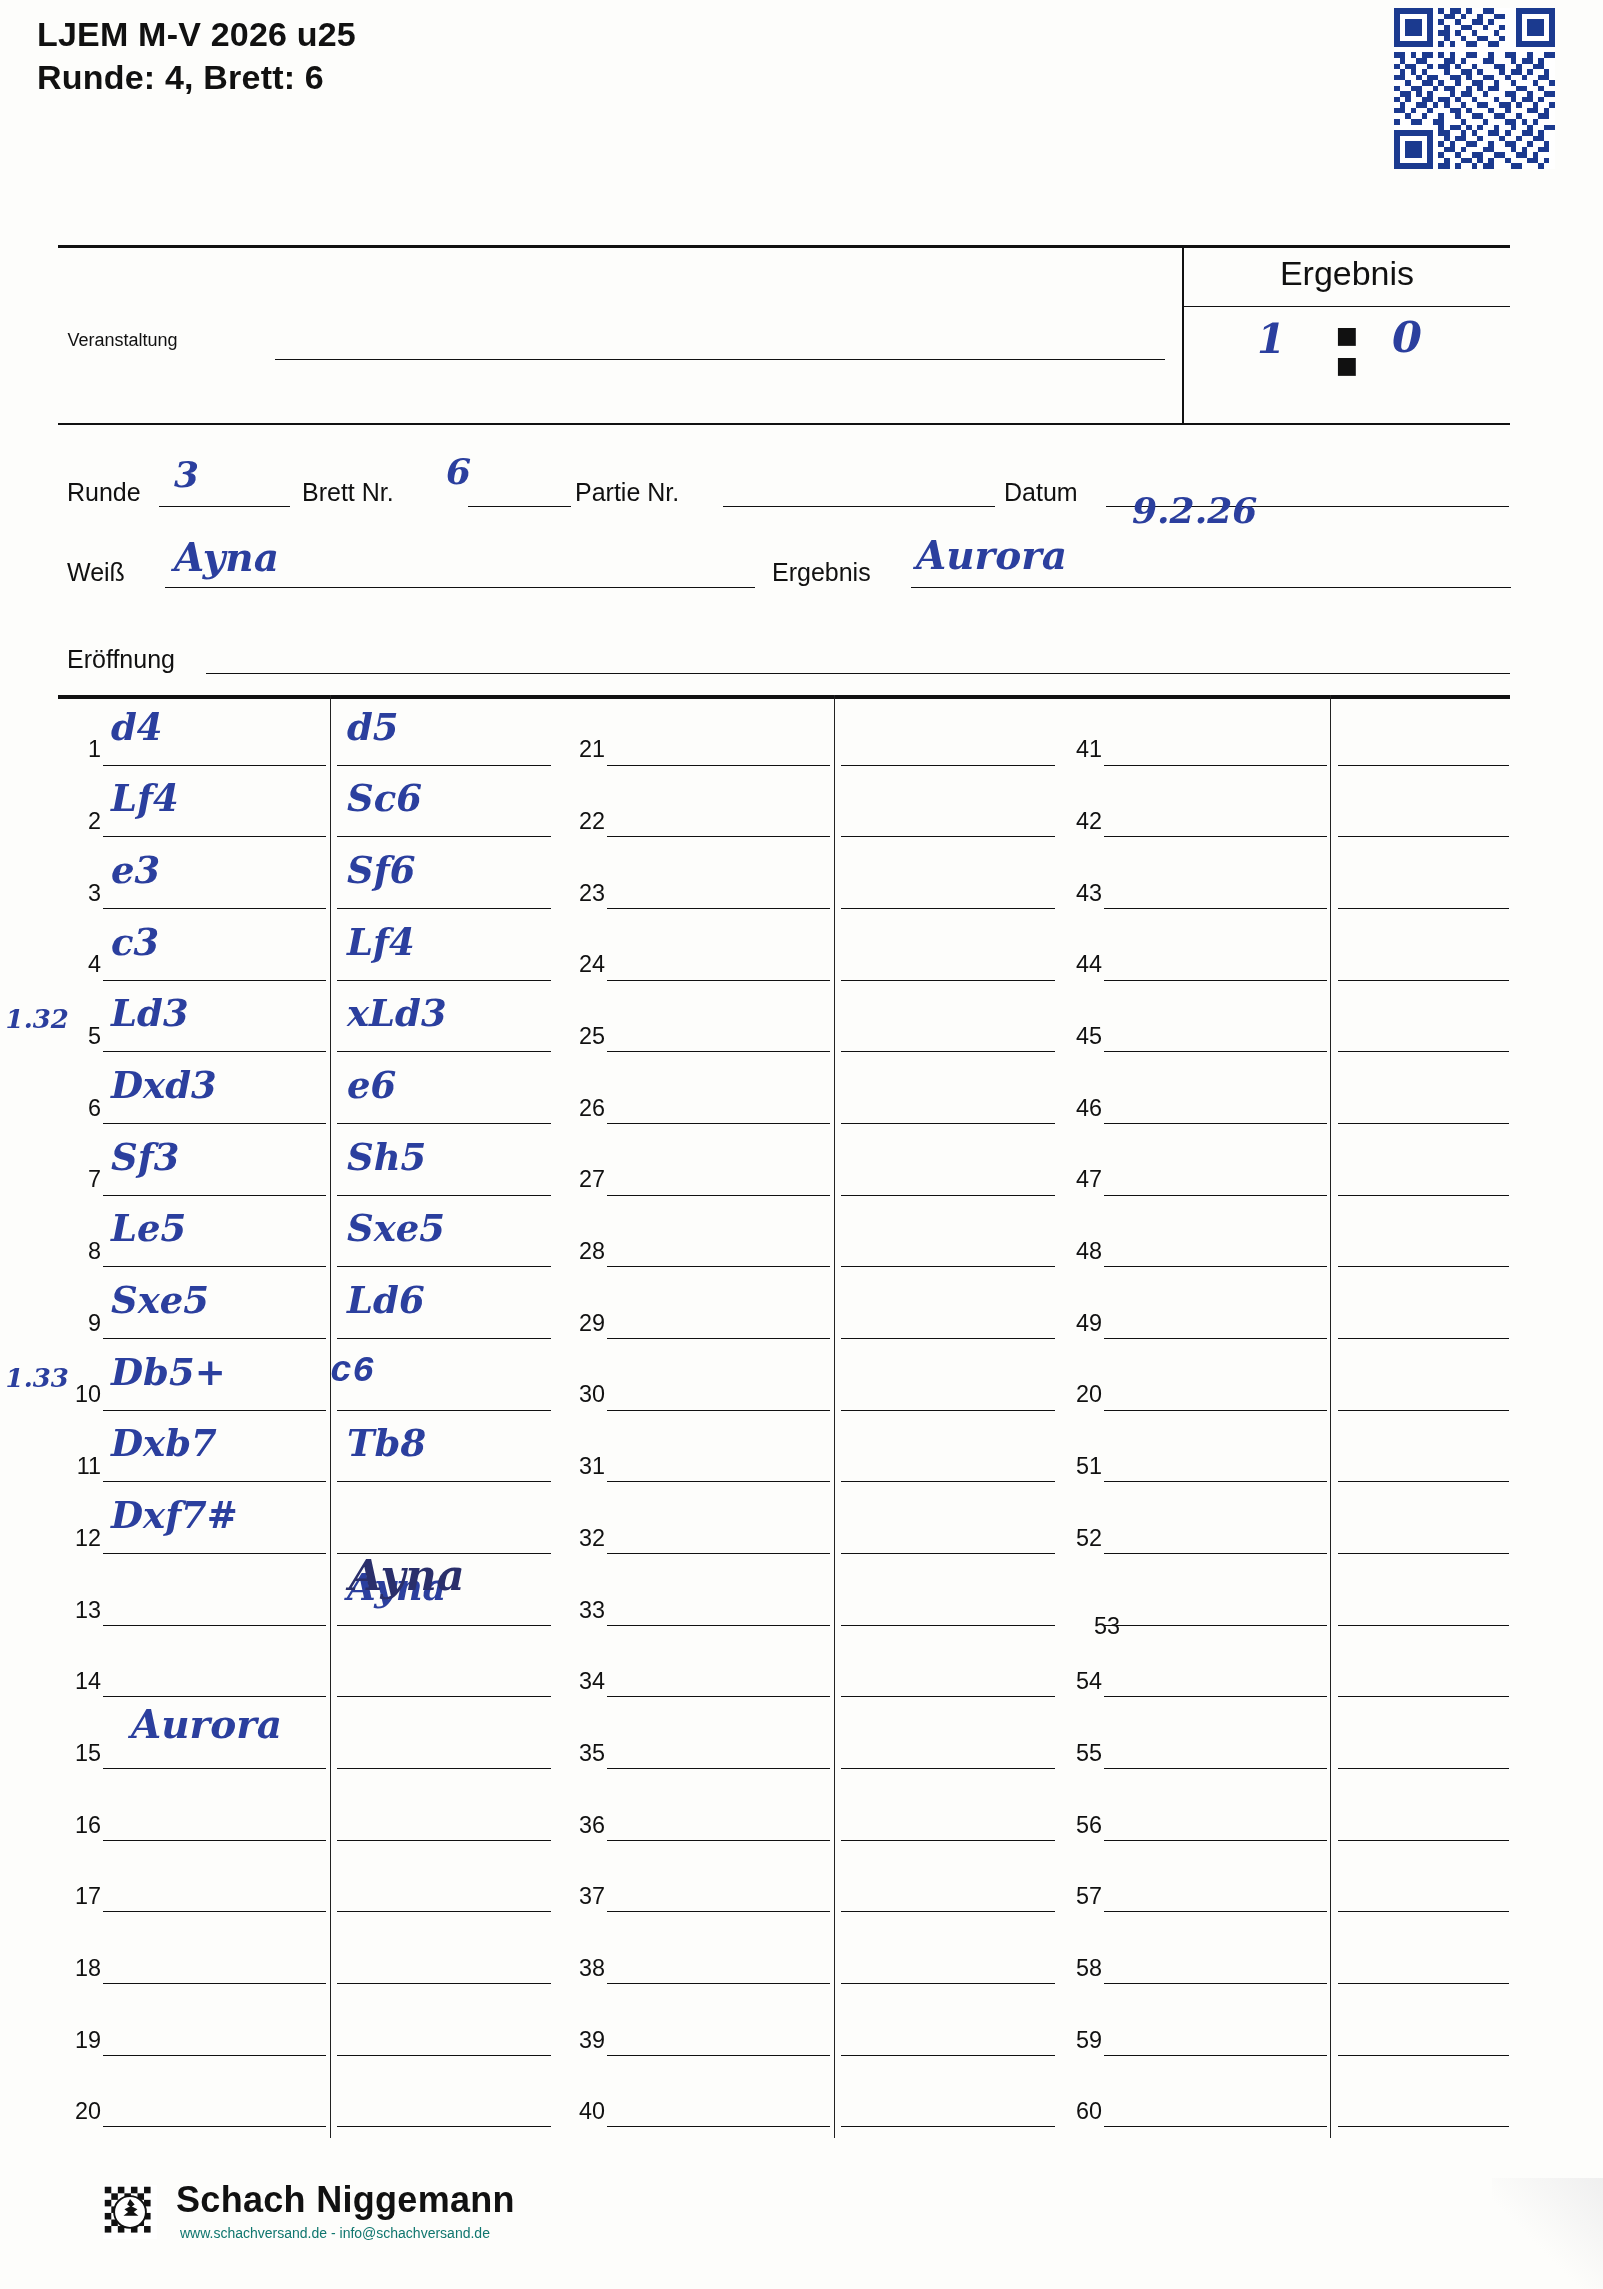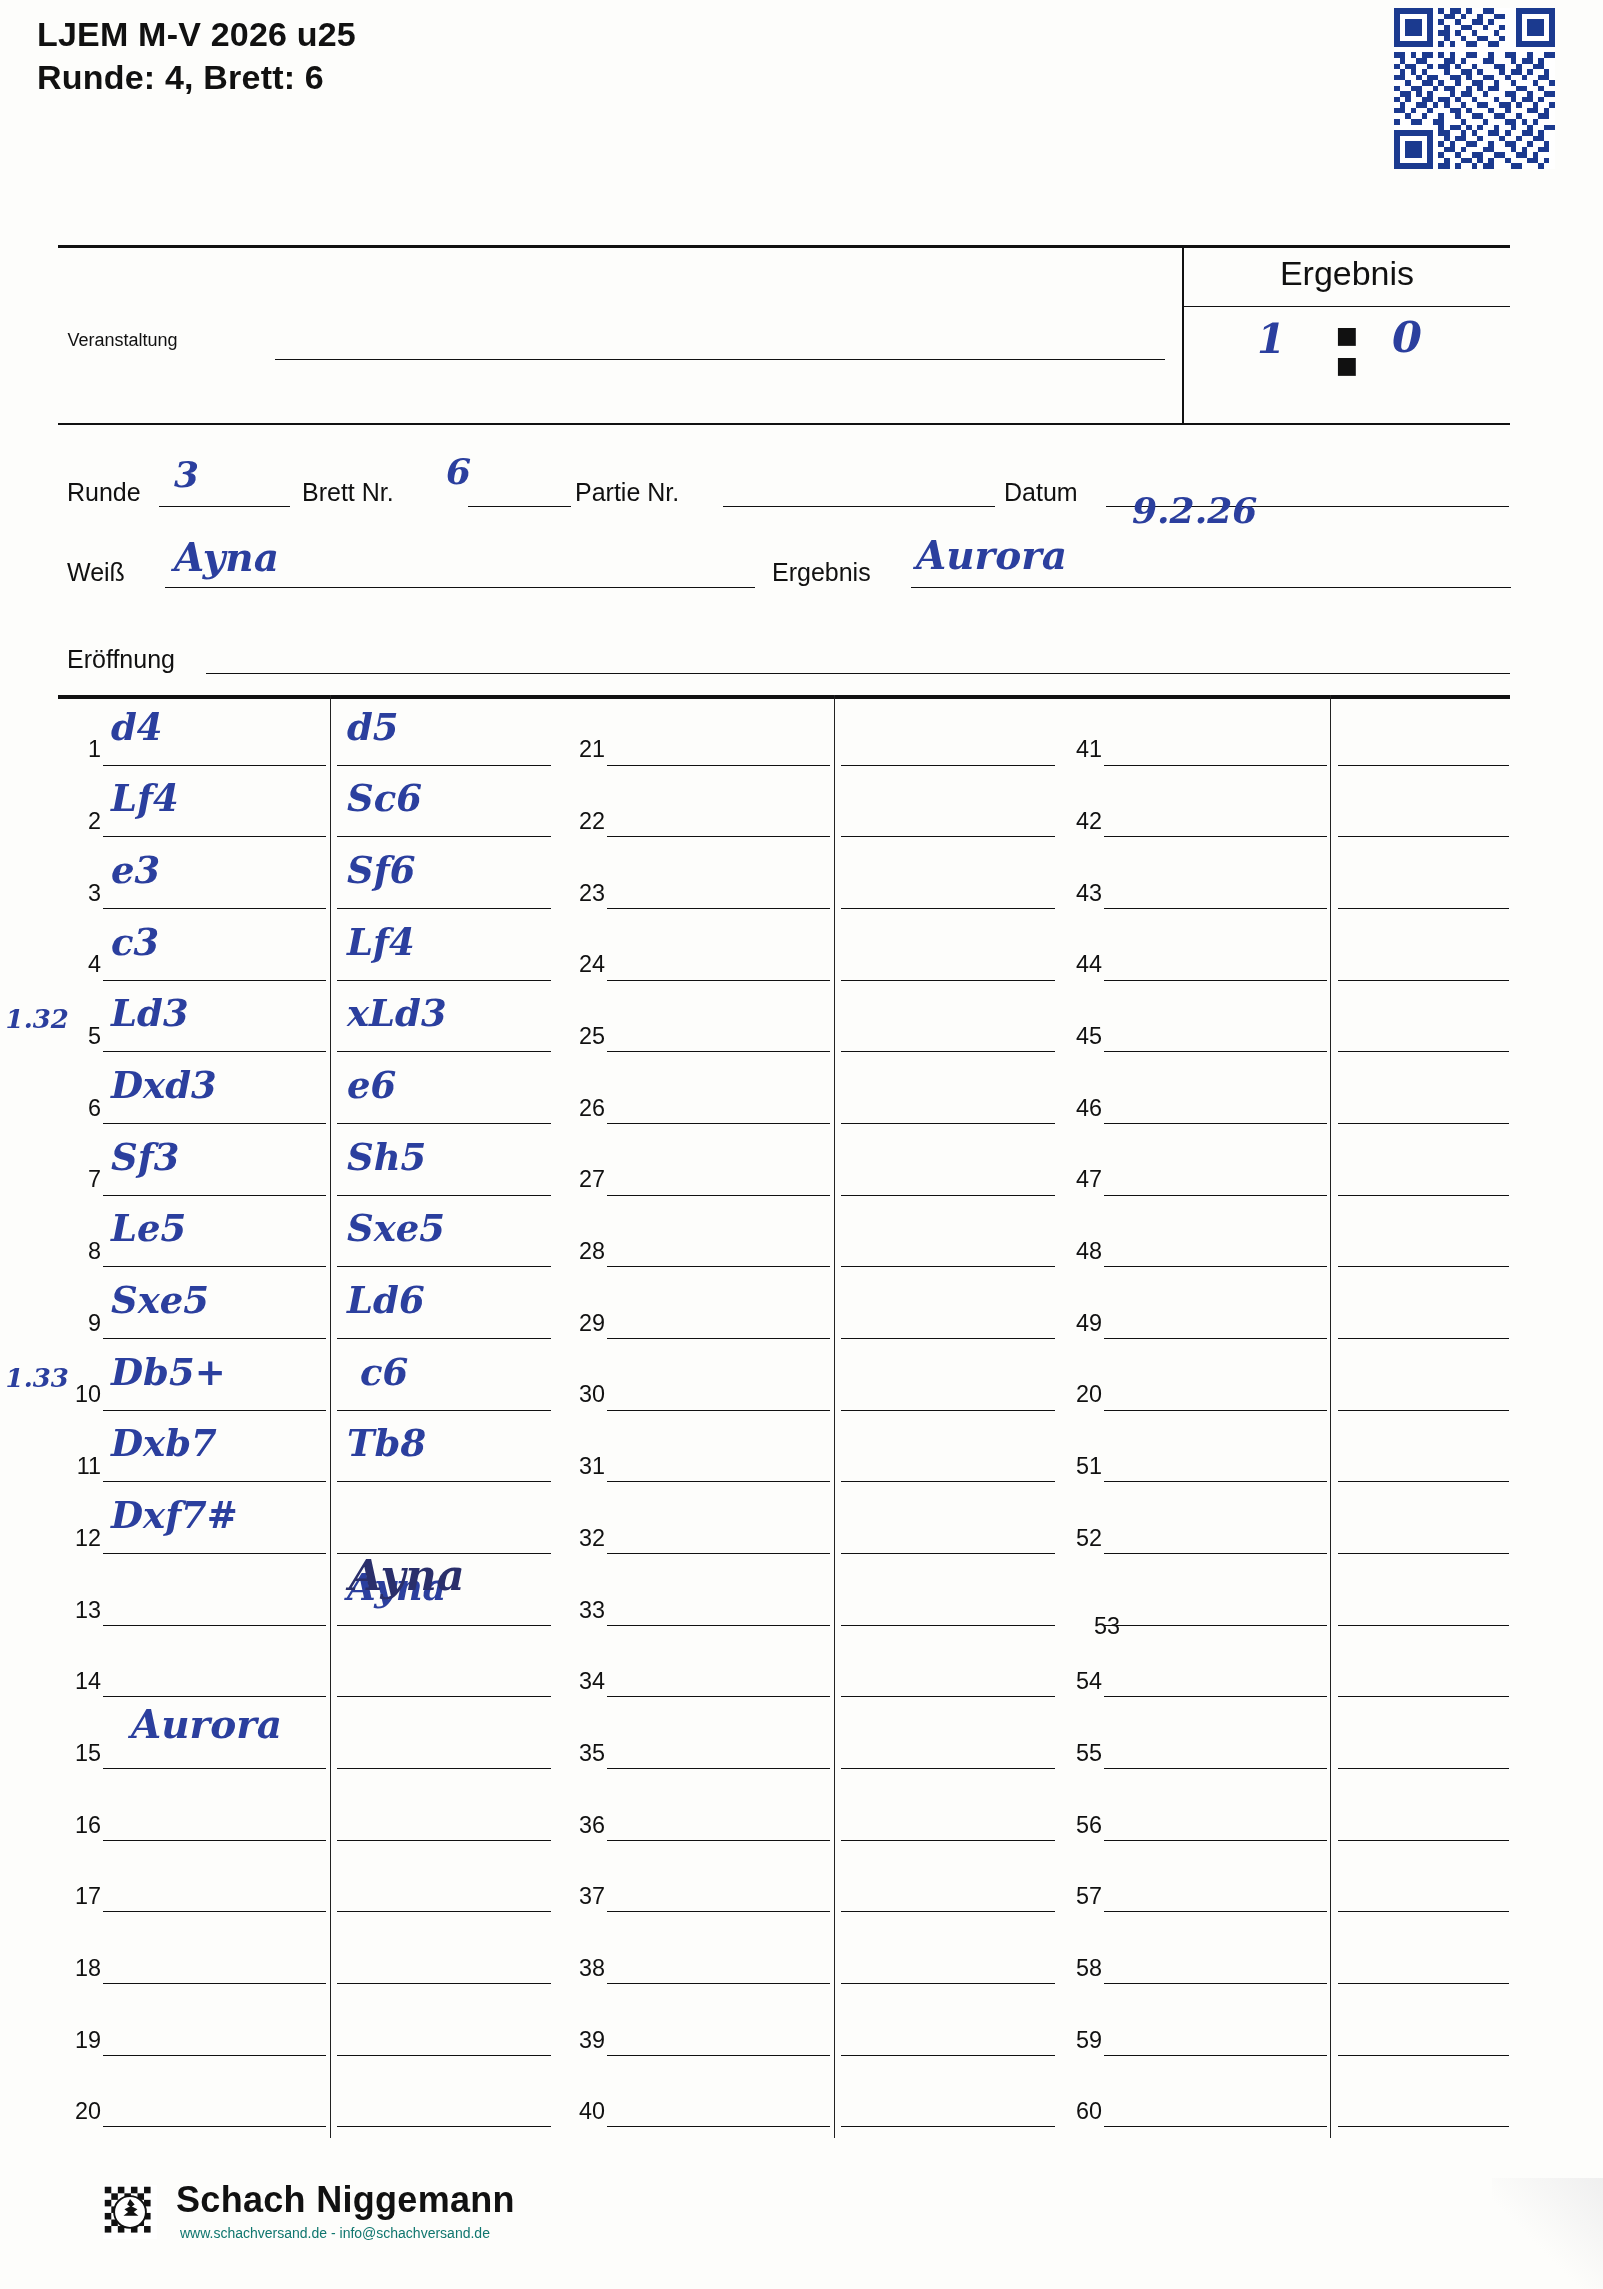--- a/index.html
+++ b/index.html
@@ -518,21 +518,21 @@
       <div class="hw" style="left: 347px; top: 1206px; font-size: 37px;">Sxe5</div>
       <div class="movenum" style="left: 58px; top: 1310px;">9</div>
       <div class="mline" style="left: 103px; top: 1338px; width: 223px;"></div>
       <div class="mline" style="left: 337px; top: 1338px; width: 214px;"></div>
       <div class="hw" style="left: 111px; top: 1278px; font-size: 37px;">Sxe5</div>
       <div class="hw" style="left: 347px; top: 1278px; font-size: 37px;">Ld6</div>
       <div class="movenum" style="left: 58px; top: 1381px;">10</div>
       <div class="mline" style="left: 103px; top: 1410px; width: 223px;"></div>
       <div class="mline" style="left: 337px; top: 1410px; width: 214px;"></div>
       <div class="hw" style="left: 111px; top: 1350px; font-size: 37px;">Db5+</div>
-      <div class="hw" style="left: 360px; top: 1350px; font-size: 37px;">c6</div>
+      <div class="hw" style="left: 330px; top: 1350px; font-size: 37px; font-family: Liberation Mono, monospace;">c6</div>
       <div class="movenum" style="left: 58px; top: 1453px;">11</div>
       <div class="mline" style="left: 103px; top: 1481px; width: 223px;"></div>
       <div class="mline" style="left: 337px; top: 1481px; width: 214px;"></div>
       <div class="hw" style="left: 111px; top: 1421px; font-size: 37px;">Dxb7</div>
       <div class="hw" style="left: 347px; top: 1421px; font-size: 37px;">Tb8</div>
       <div class="movenum" style="left: 58px; top: 1525px;">12</div>
       <div class="mline" style="left: 103px; top: 1553px; width: 223px;"></div>
       <div class="mline" style="left: 337px; top: 1553px; width: 214px;"></div>
       <div class="hw" style="left: 111px; top: 1493px; font-size: 37px;">Dxf7#</div>
       <div class="movenum" style="left: 58px; top: 1597px;">13</div>

